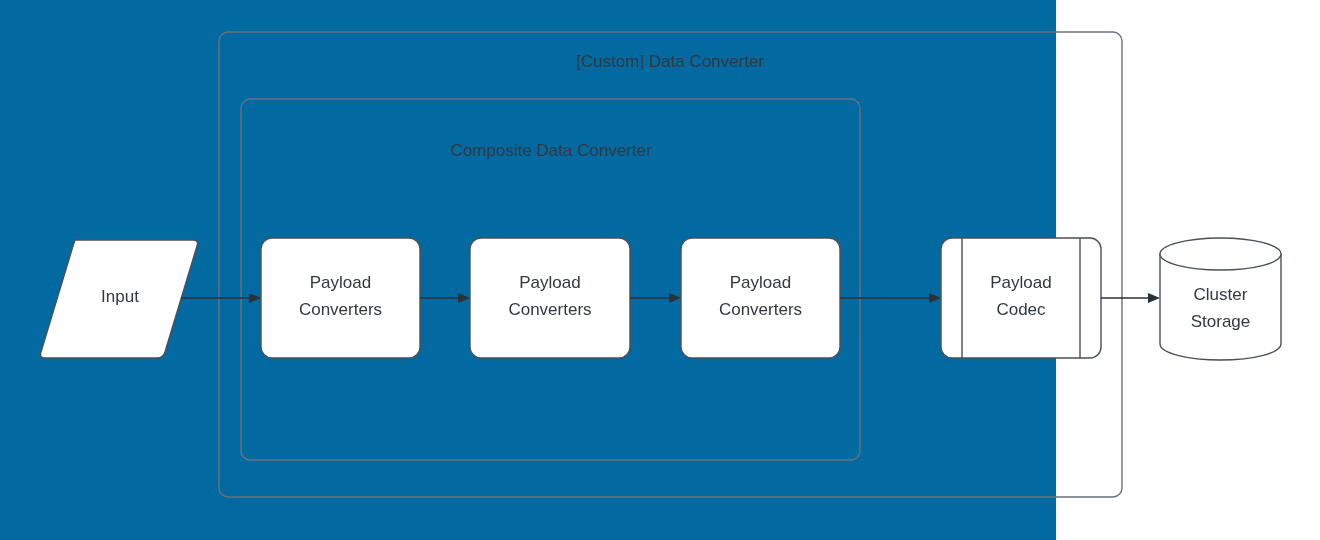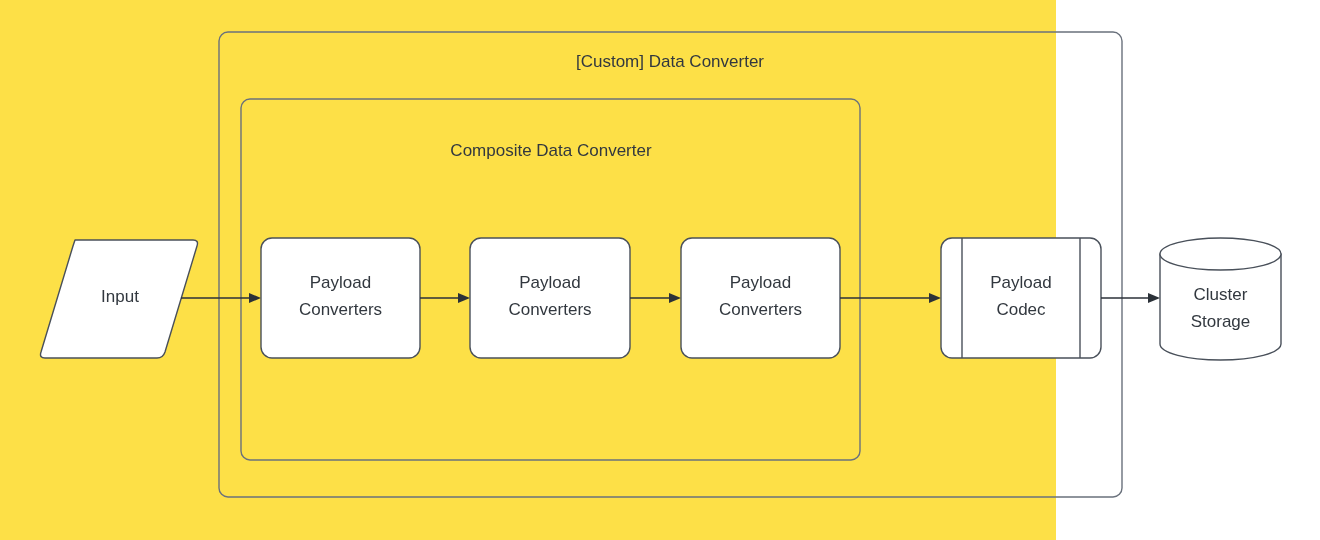--- a/index.html
+++ b/index.html
@@ -11,21 +11,21 @@
   body {
     width: 1320px;
     height: 540px;
     font-family: "Liberation Sans", sans-serif;
     overflow: hidden;
   }
   #stage {
     position: relative;
     width: 1056px;
     height: 540px;
-    background: #fde047;
+    background: #0369a1;
   }
   #diagram-svg {
     position: absolute;
     left: 0;
     top: 0;
     width: 1320px;
     height: 540px;
   }
   .shape-stroke {
     fill: #ffffff;

